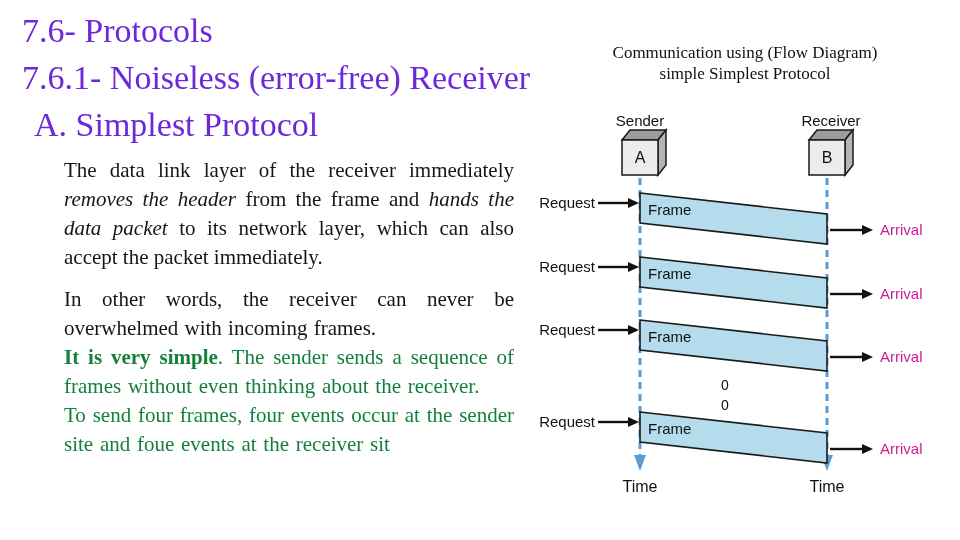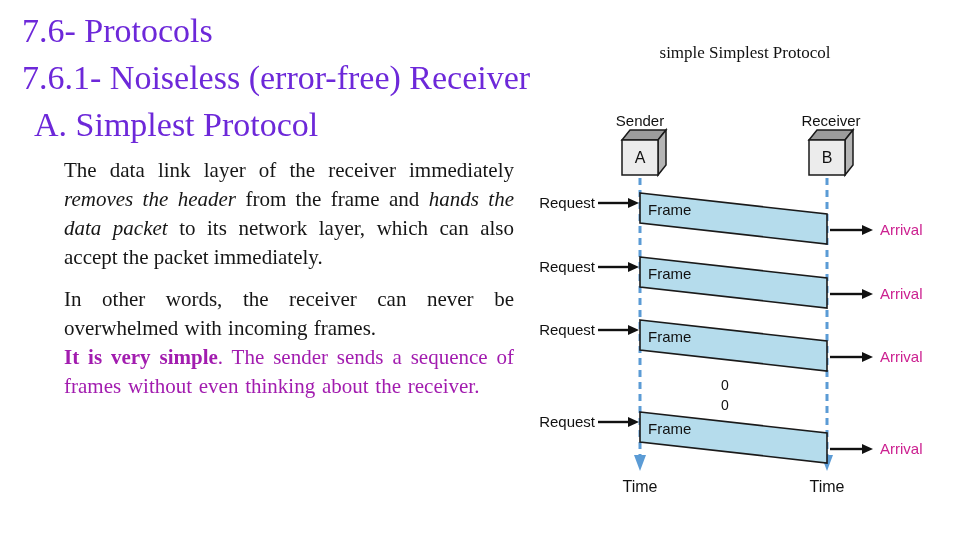--- a/index.html
+++ b/index.html
@@ -27,21 +27,21 @@
     position: absolute;
     left: 64px; top: 156px; width: 450px;
     color: #161616;
     font-size: 21px;
     line-height: 29px;
     text-align: justify;
   }
   .bodytext p { margin: 0; }
   #para1 { margin-bottom: 13px; }
   #para2 { word-spacing: 1px; }
-  #para3 { color: #a21caf; word-spacing: 1.5px; }
+  #para3 { color: #15803d; word-spacing: 1.5px; }
   #para3 .lead { font-weight: bold; }
   .ital { font-style: italic; }
 
   .diagram-heading {
     position: absolute;
     left: 555px; top: 42px; width: 380px;
     text-align: center;
     color: #111111;
     font-size: 17px;
     line-height: 21px;
@@ -67,24 +67,25 @@
 </head>
 <body>
 
 <div class="title" id="title1">7.6- Protocols</div>
 <div class="title" id="title2">7.6.1- Noiseless (error-free) Receiver</div>
 <div class="title" id="title3">A. Simplest Protocol</div>
 
 <div class="bodytext">
   <p id="para1"><span>The data link layer of the receiver immediately </span><span class="ital">removes the header</span><span> from the frame and </span><span class="ital">hands the data packet</span><span> to its network layer, which can also accept the packet immediately.</span></p>
   <p id="para2">In other words, the receiver can never be overwhelmed with incoming frames.</p>
-  <p id="para3"><span class="lead">It is very simple</span><span>. The sender sends a sequence of frames without even thinking about the receiver.</span><br></p>
+  <p id="para3"><span class="lead">It is very simple</span><span>. The sender sends a sequence of frames without even thinking about the receiver.</span><br><span>To send four frames, four events occur at the sender site and foue events at the receiver sit</span></p>
 </div>
 
 <div class="diagram-heading">
+  <div>Communication using (Flow Diagram)</div>
   <div>simple Simplest Protocol</div>
 </div>
 
 <svg class="flow-svg" width="430" height="440" viewBox="0 0 430 440">
 
   <text x="110" y="26" text-anchor="middle" class="dtext">Sender</text>
   <text x="301" y="26" text-anchor="middle" class="dtext">Receiver</text>
 
   <g>
     <polygon class="box-top" points="92,40 100,30 136,30 128,40"></polygon>

